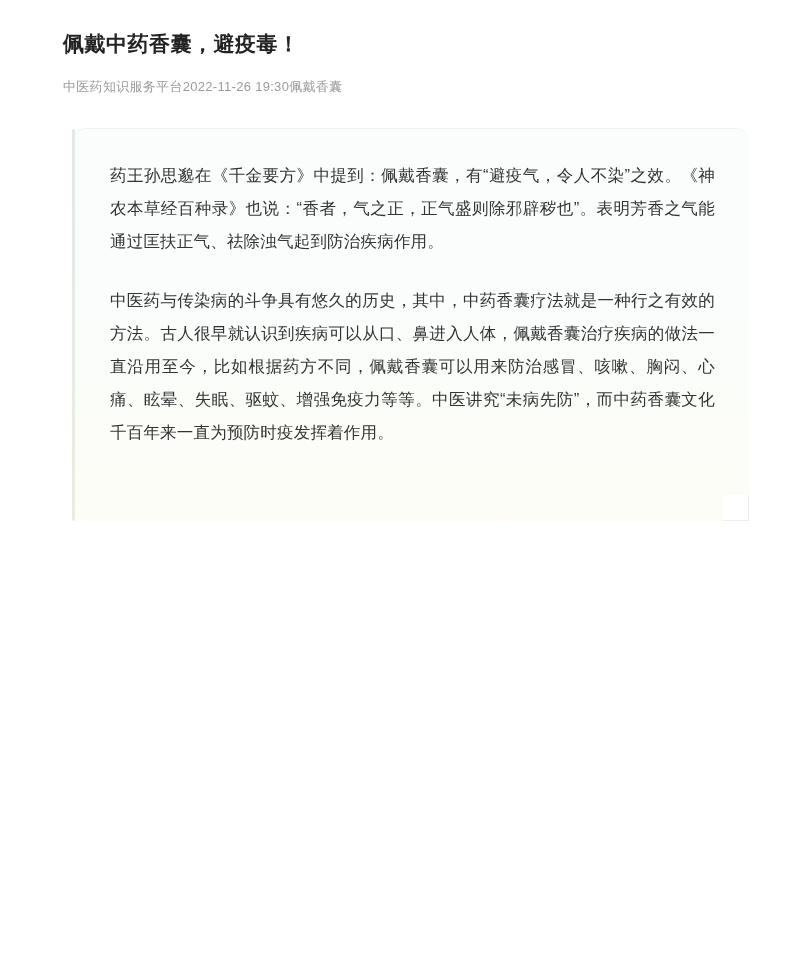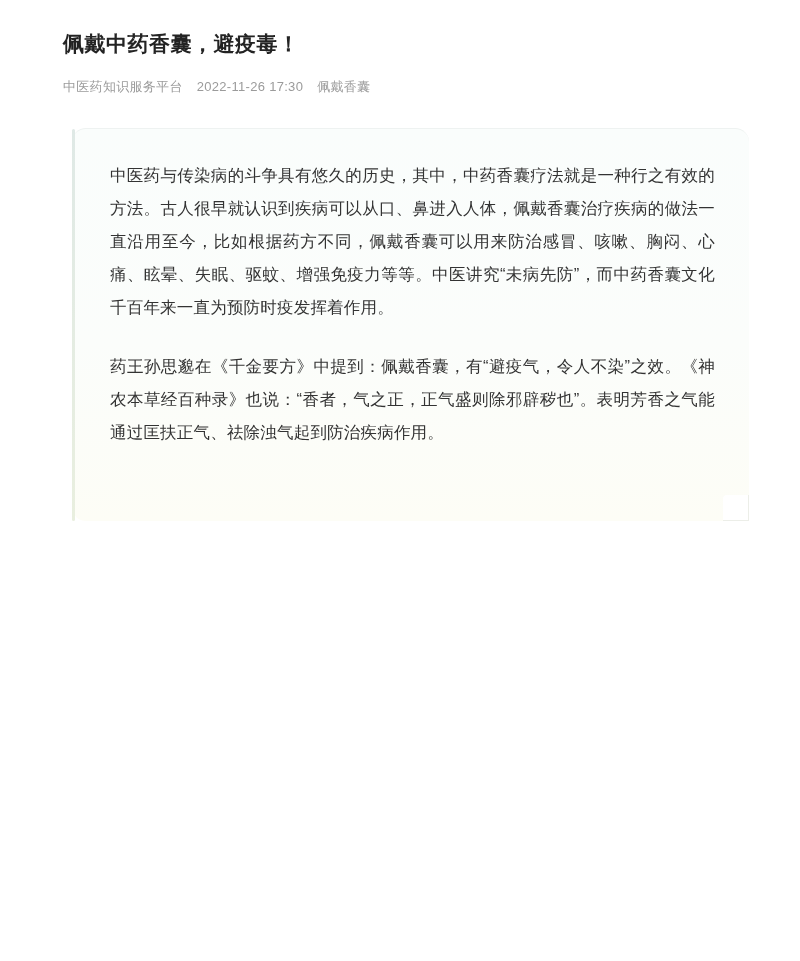--- a/index.html
+++ b/index.html
@@ -29,21 +29,21 @@
     line-height: 1.5;
     margin: 6px 0 0 33px;
     letter-spacing: 0.5px;
   }
   .meta-row {
     margin: 18px 0 0 33px;
     font-size: 13px;
     color: #9b9b9b;
     display: flex;
     align-items: center;
-    gap: 14px;
+    gap: 0;
     letter-spacing: 0.3px;
   }
   .meta-row .meta-item {
     white-space: nowrap;
   }
   .content-card {
     margin: 32px 18px 0 42px;
     padding: 30px 34px 46px 38px;
     background: linear-gradient(180deg, #fafdfc 0%, #fbfdfb 55%, #fdfdf6 100%);
     border-radius: 14px 14px 14px 14px;
@@ -83,23 +83,23 @@
 </style>
 </head>
 <body>
 
 <div class="page">
 
   <h1 class="article-title">佩戴中药香囊，避疫毒！</h1>
 
   <div class="meta-row">
     <span class="meta-item">中医药知识服务平台</span>
-    <span class="meta-item">2022-11-26 17:30</span>
+    <span class="meta-item">2022-11-26 19:30</span>
     <span class="meta-item">佩戴香囊</span>
   </div>
 
   <div class="content-card">
+    <p class="para">药王孙思邈在《千金要方》中提到：佩戴香囊，有“避疫气，令人不染”之效。《神农本草经百种录》也说：“香者，气之正，正气盛则除邪辟秽也”。表明芳香之气能通过匡扶正气、祛除浊气起到防治疾病作用。</p>
     <p class="para">中医药与传染病的斗争具有悠久的历史，其中，中药香囊疗法就是一种行之有效的方法。古人很早就认识到疾病可以从口、鼻进入人体，佩戴香囊治疗疾病的做法一直沿用至今，比如根据药方不同，佩戴香囊可以用来防治感冒、咳嗽、胸闷、心痛、眩晕、失眠、驱蚊、增强免疫力等等。中医讲究“未病先防”，而中药香囊文化千百年来一直为预防时疫发挥着作用。</p>
-    <p class="para">药王孙思邈在《千金要方》中提到：佩戴香囊，有“避疫气，令人不染”之效。《神农本草经百种录》也说：“香者，气之正，正气盛则除邪辟秽也”。表明芳香之气能通过匡扶正气、祛除浊气起到防治疾病作用。</p>
     <span class="corner-fold"></span>
   </div>
 
 </div>
 
 </body></html>

